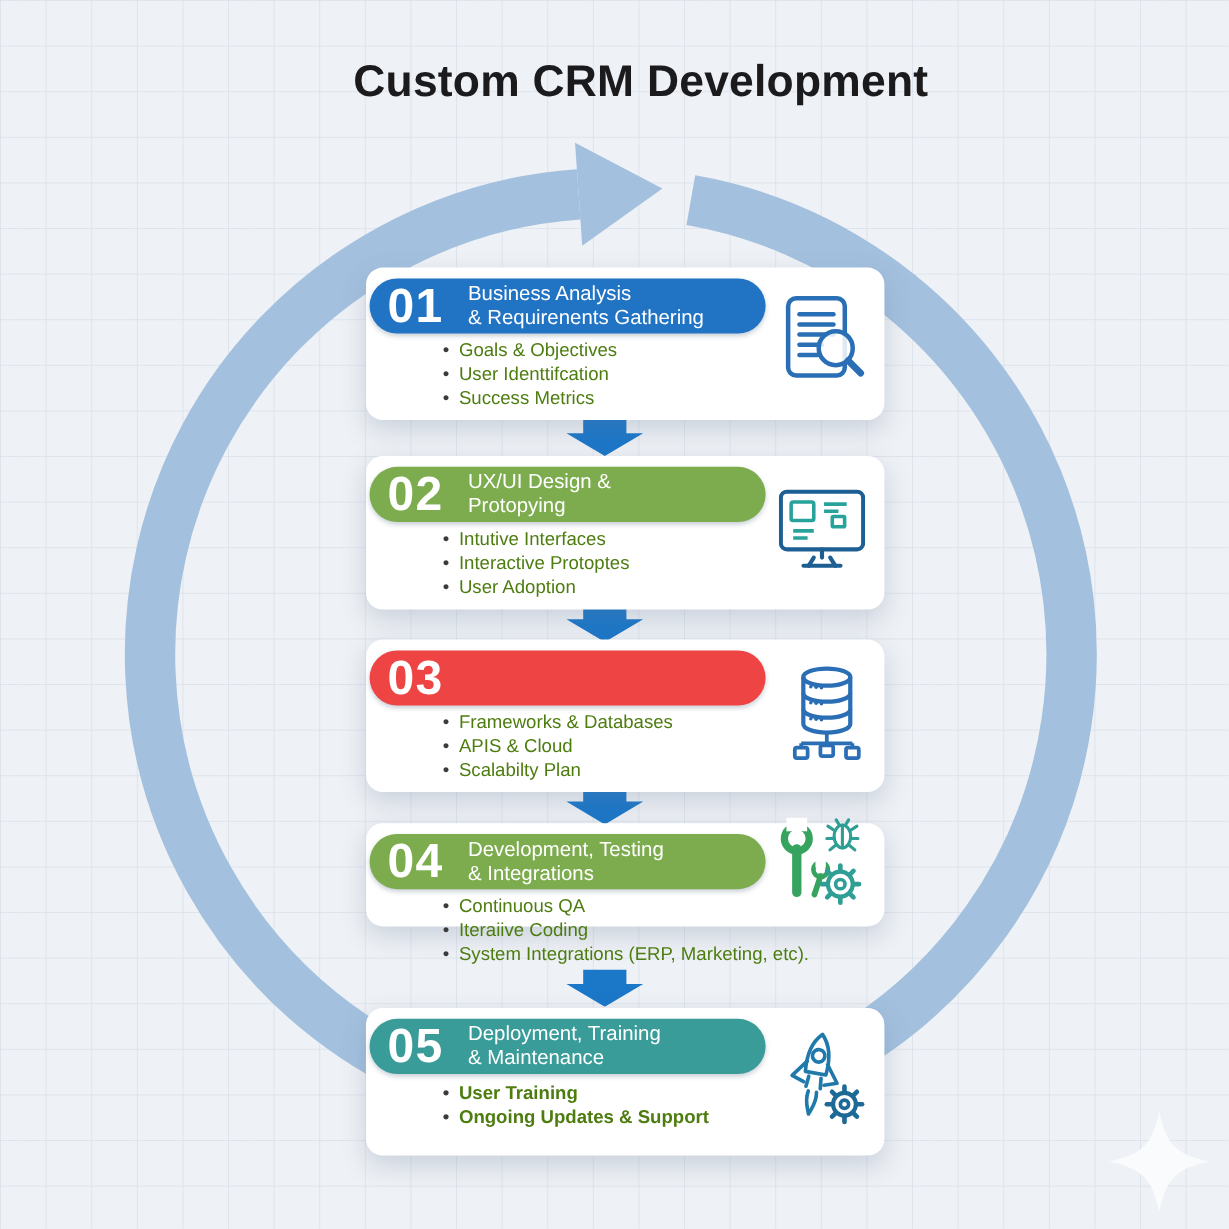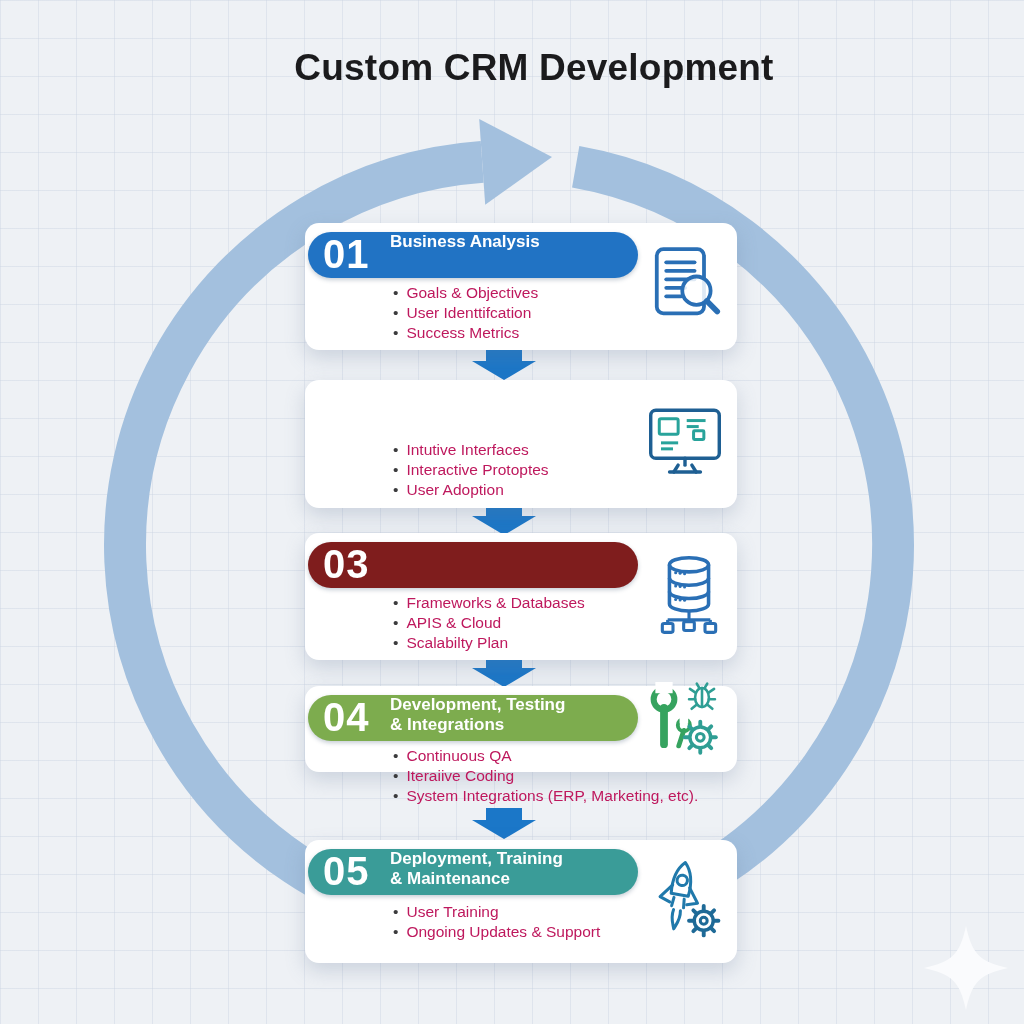--- a/index.html
+++ b/index.html
@@ -20,29 +20,29 @@
   .down-arrow{position:absolute;left:472px;width:64px;height:31px;}
   .da1{top:349px}.da2{top:504px}.da3{top:656px}.da4{top:808px}
   .card{
     position:absolute;left:305px;width:432px;background:#ffffff;border-radius:14px;
     box-shadow:0 8px 20px rgba(100,120,150,.25);
   }
   .c1{top:223px;height:127px}.c2{top:380px;height:128px}.c3{top:533px;height:127px}
   .c4{top:686px;height:86px}.c5{top:840px;height:123px}
   .bar{
     position:absolute;left:3px;top:9px;width:330px;height:46px;border-radius:24px;
-    display:flex;align-items:flex-start;color:#ffffff;
+    display:flex;align-items:center;color:#ffffff;
     box-shadow:0 2px 4px rgba(30,60,90,.25);
   }
-  .b1{background:#2173c4}.b2{background:#7dac4e}.b3{background:#7f1d1d}
+  .b1{background:#2173c4}.b2{background:#7dac4e}.b3{background:#ef4444}
   .b4{background:#7dac4e}.b5{background:#3a9c98}
   .step-num{font-size:40px;font-weight:700;padding-left:15px;width:67px;letter-spacing:1px;}
-  .bar-title{font-size:17px;font-weight:700;line-height:1.18;padding-right:8px;}
-  .bullets{position:absolute;left:88px;top:60px;font-size:15.5px;color:#be185d;line-height:1.28;}
-  .c5 .bullets{top:62px;}
+  .bar-title{font-size:17px;font-weight:400;line-height:1.18;padding-right:8px;}
+  .bullets{position:absolute;left:64px;top:60px;font-size:15.5px;color:#4d7c0f;line-height:1.28;}
+  .c5 .bullets{top:62px;font-weight:bold;}
   .bullet{white-space:nowrap;}
   .bullet::before{content:"•";margin-right:8px;color:#3b3b3d;}
   .icon-box{position:absolute;right:16px;top:50%;transform:translateY(-50%);}
   .sparkle{position:absolute;left:920px;top:922px;width:92px;height:92px;}
 </style>
 </head>
 <body>
 
 <svg class="ring-svg" viewBox="0 0 1024 1024">
   <path d="M 575.7 166.8 A 384 384 0 1 1 482.2 161.9" fill="none" stroke="#a3c0de" stroke-width="42"></path>
@@ -64,20 +64,21 @@
   </svg>
 <svg class="down-arrow da4" viewBox="0 0 64 31">
     <polygon points="14,0 50,0 50,12 64,12 32,31 0,12 14,12" fill="#1b77c8"></polygon>
   </svg>
 
 <div class="card c1">
   <div class="bar b1">
     <div class="step-num">01</div>
     <div class="bar-title">
       <div>Business Analysis</div>
+      <div>&amp; Requirenents Gathering</div>
     </div>
   </div>
   <div class="bullets">
     <div class="bullet">Goals &amp; Objectives</div>
     <div class="bullet">User Identtifcation</div>
     <div class="bullet">Success Metrics</div>
   </div>
   <div class="icon-box">
     <svg width="68" height="80" viewBox="0 0 72 84">
       <g fill="none" stroke="#2a6fb5" stroke-width="4" stroke-linecap="round" stroke-linejoin="round">
@@ -88,20 +89,27 @@
         <line x1="14" y1="45" x2="34" y2="45"></line>
         <line x1="14" y1="54" x2="30" y2="54"></line>
       </g>
       <circle cx="46" cy="48" r="15" fill="#ffffff" fill-opacity="0.85" stroke="#2a6fb5" stroke-width="4"></circle>
       <line x1="57" y1="59" x2="68" y2="70" stroke="#2a6fb5" stroke-width="6" stroke-linecap="round"></line>
     </svg>
   </div>
 </div>
 
 <div class="card c2">
+  <div class="bar b2">
+    <div class="step-num">02</div>
+    <div class="bar-title">
+      <div>UX/UI Design &amp;</div>
+      <div>Protopying</div>
+    </div>
+  </div>
   <div class="bullets">
     <div class="bullet">Intutive Interfaces</div>
     <div class="bullet">Interactive Protoptes</div>
     <div class="bullet">User Adoption</div>
   </div>
   <div class="icon-box">
     <svg width="72" height="68" viewBox="0 0 84 78">
       <g fill="none" stroke="#1e5f93" stroke-width="4" stroke-linejoin="round" stroke-linecap="round">
         <rect x="2" y="2" width="80" height="56" rx="6"></rect>
         <line x1="42" y1="58" x2="42" y2="66"></line>

